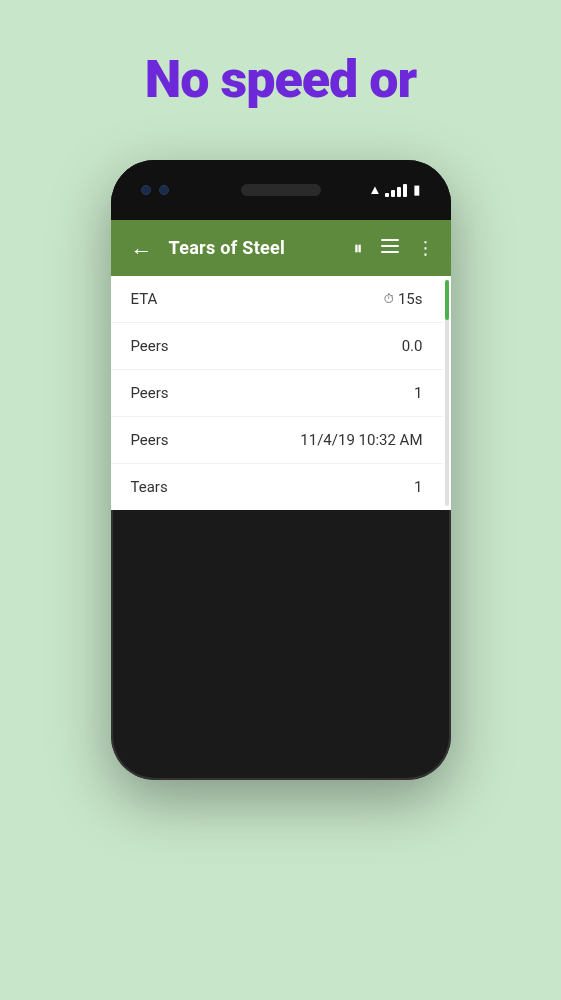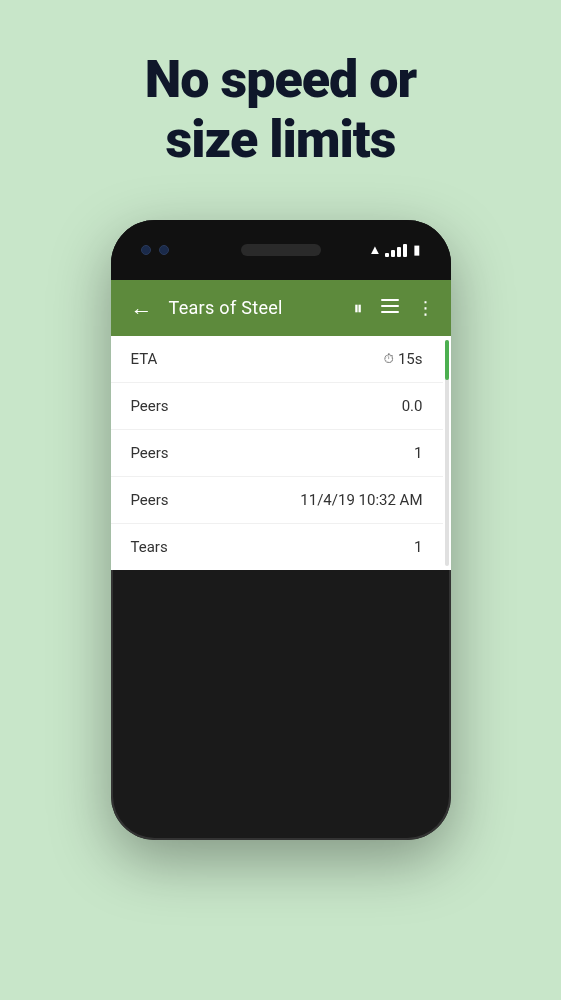--- a/index.html
+++ b/index.html
@@ -13,21 +13,21 @@
       flex-direction: column;
       align-items: center;
       overflow: hidden;
     }
 
     .headline {
       margin-top: 50px;
       text-align: center;
       font-size: 52px;
       font-weight: 900;
-      color: #0f172a;
+      color: #6d28d9;
       line-height: 1.15;
       letter-spacing: -1px;
       padding: 0 30px;
     }
 
     .phone-container {
       margin-top: 50px;
       position: relative;
       width: 340px;
       height: 620px;
@@ -125,21 +125,21 @@
     .toolbar-back {
       color: white;
       font-size: 22px;
       cursor: pointer;
       padding: 4px;
     }
 
     .toolbar-title {
       color: white;
       font-size: 18px;
-      font-weight: 400;
+      font-weight: 700;
       flex: 1;
       letter-spacing: 0.3px;
     }
 
     .toolbar-actions {
       display: flex;
       align-items: center;
       gap: 18px;
     }
 
@@ -208,21 +208,20 @@
       border-radius: 2px;
       position: absolute;
       top: 0;
     }
   </style>
 </head>
 <body>
 
 <div class="headline">
   <span>No speed or</span><br>
-  <span>size limits</span>
 </div>
 
 <div class="phone-container">
   <div class="phone-outer">
 
     <div class="phone-top-bar">
       <div class="camera-area">
         <div class="camera-dot blue"></div>
         <div class="camera-dot blue"></div>
       </div>

